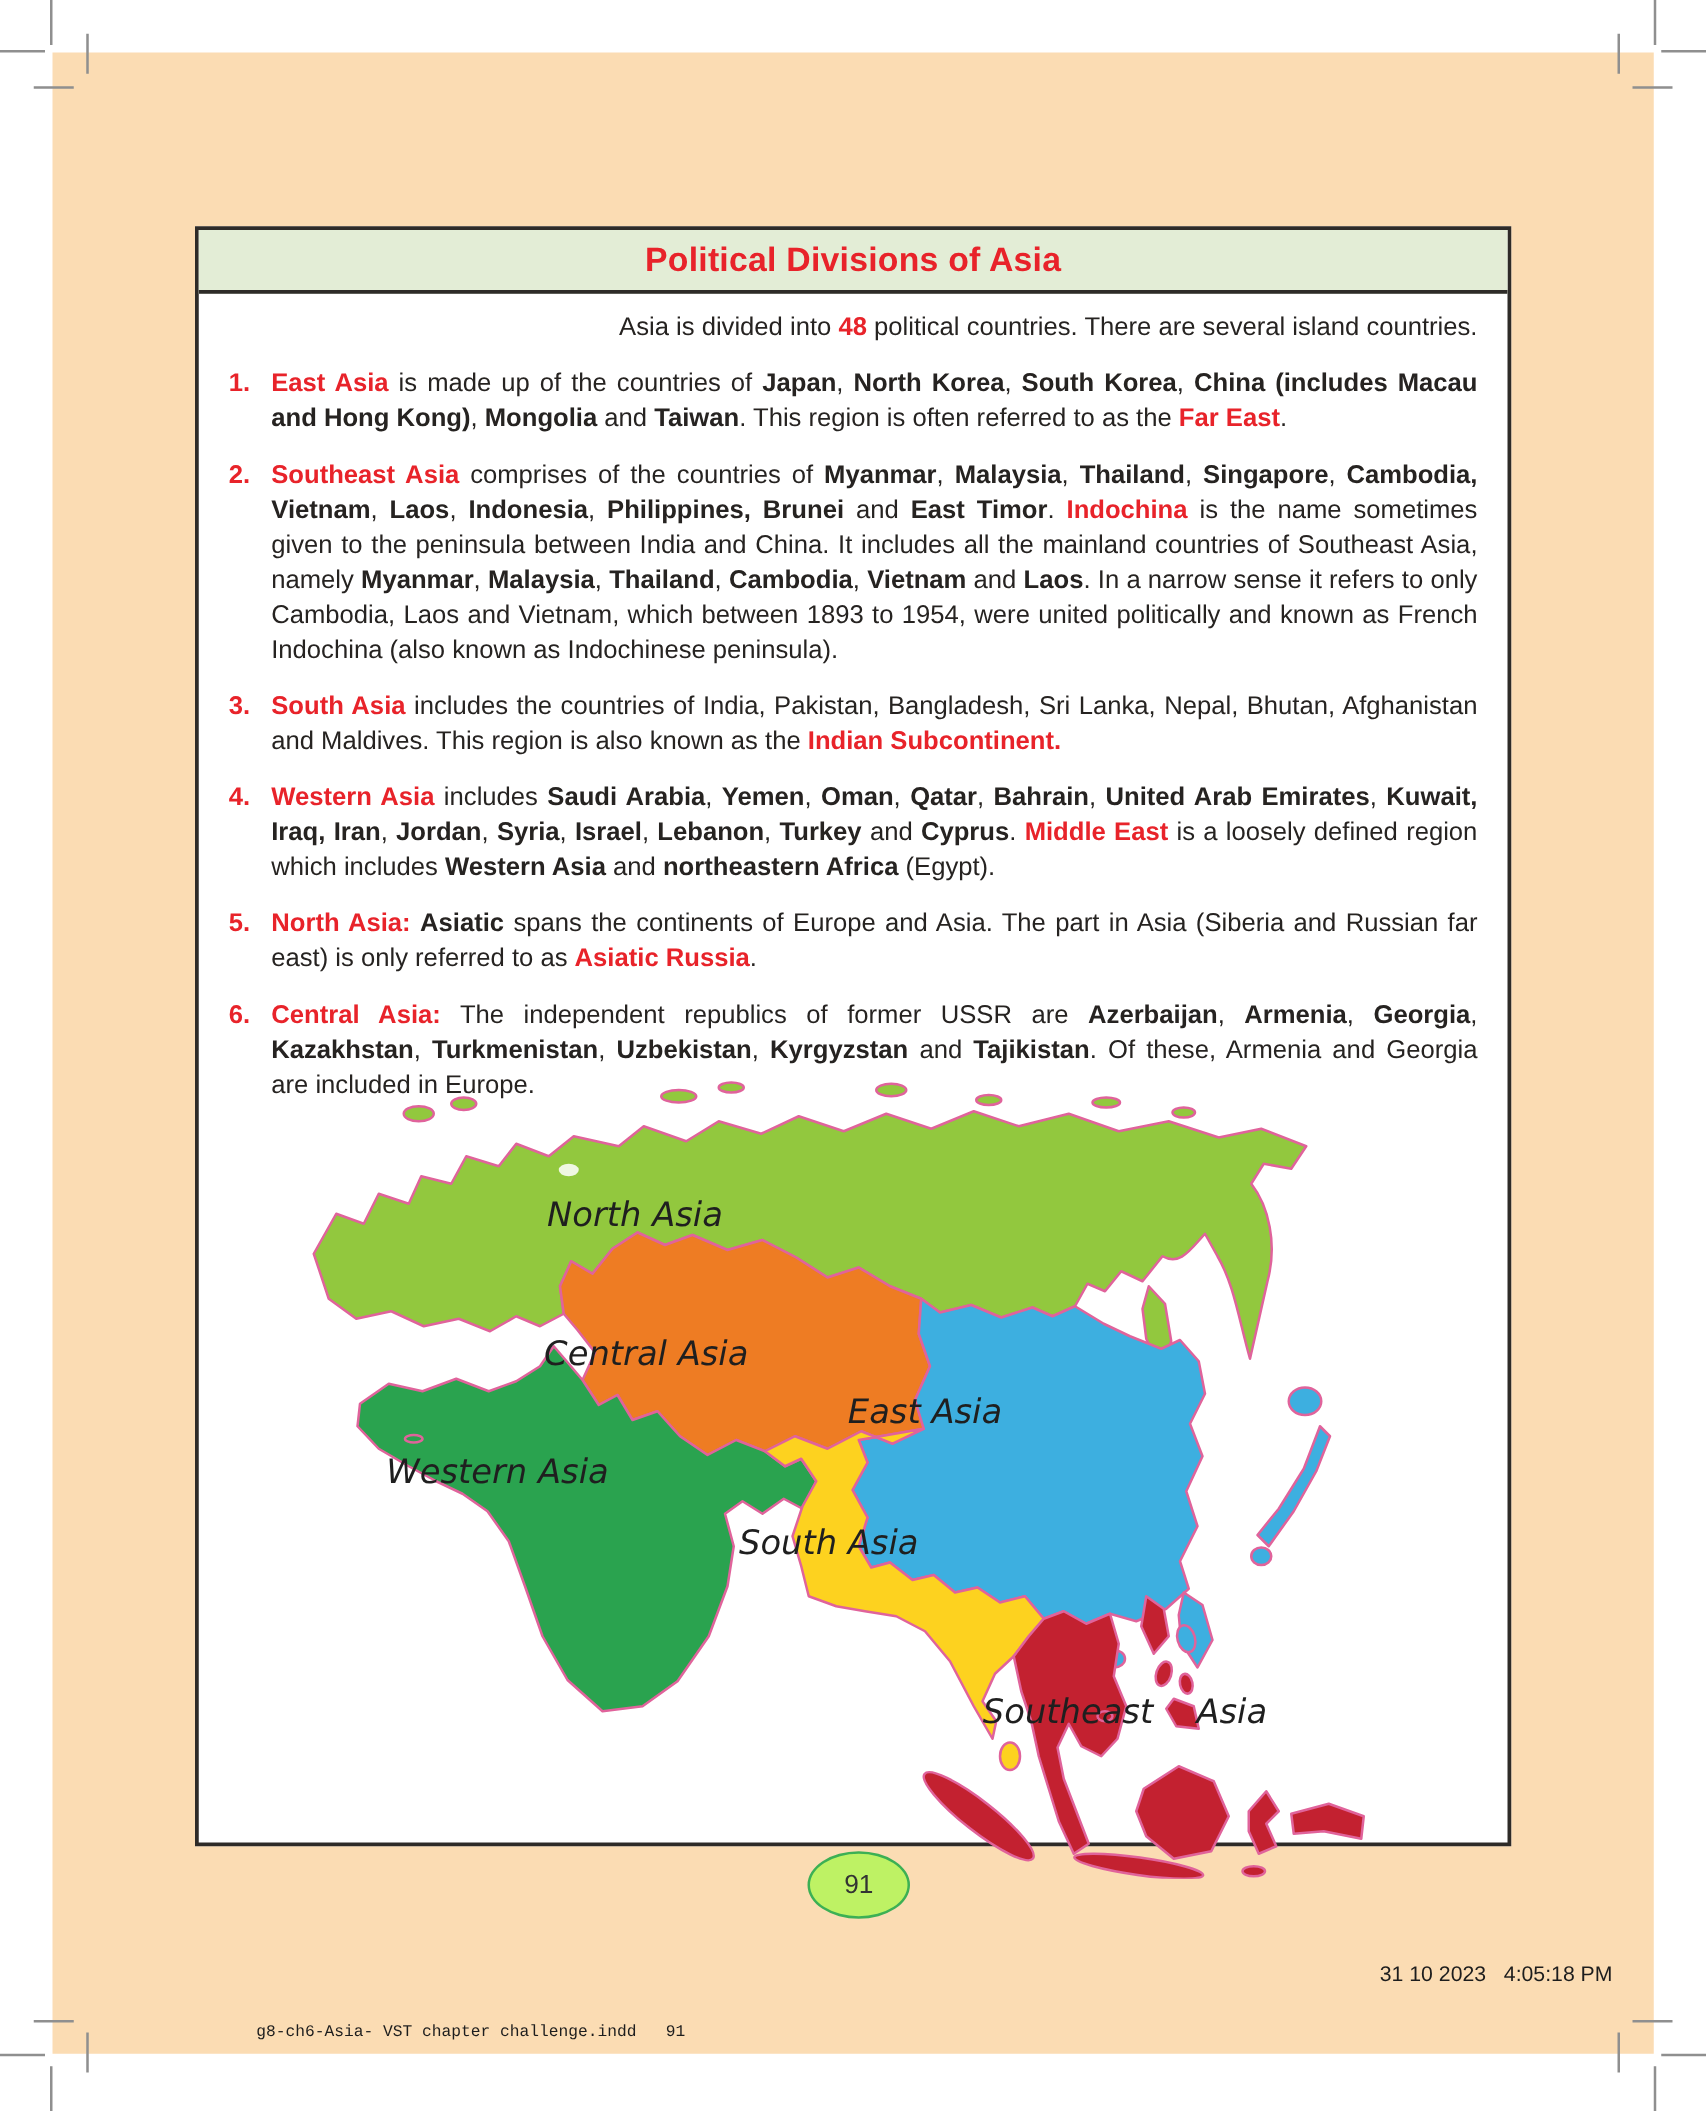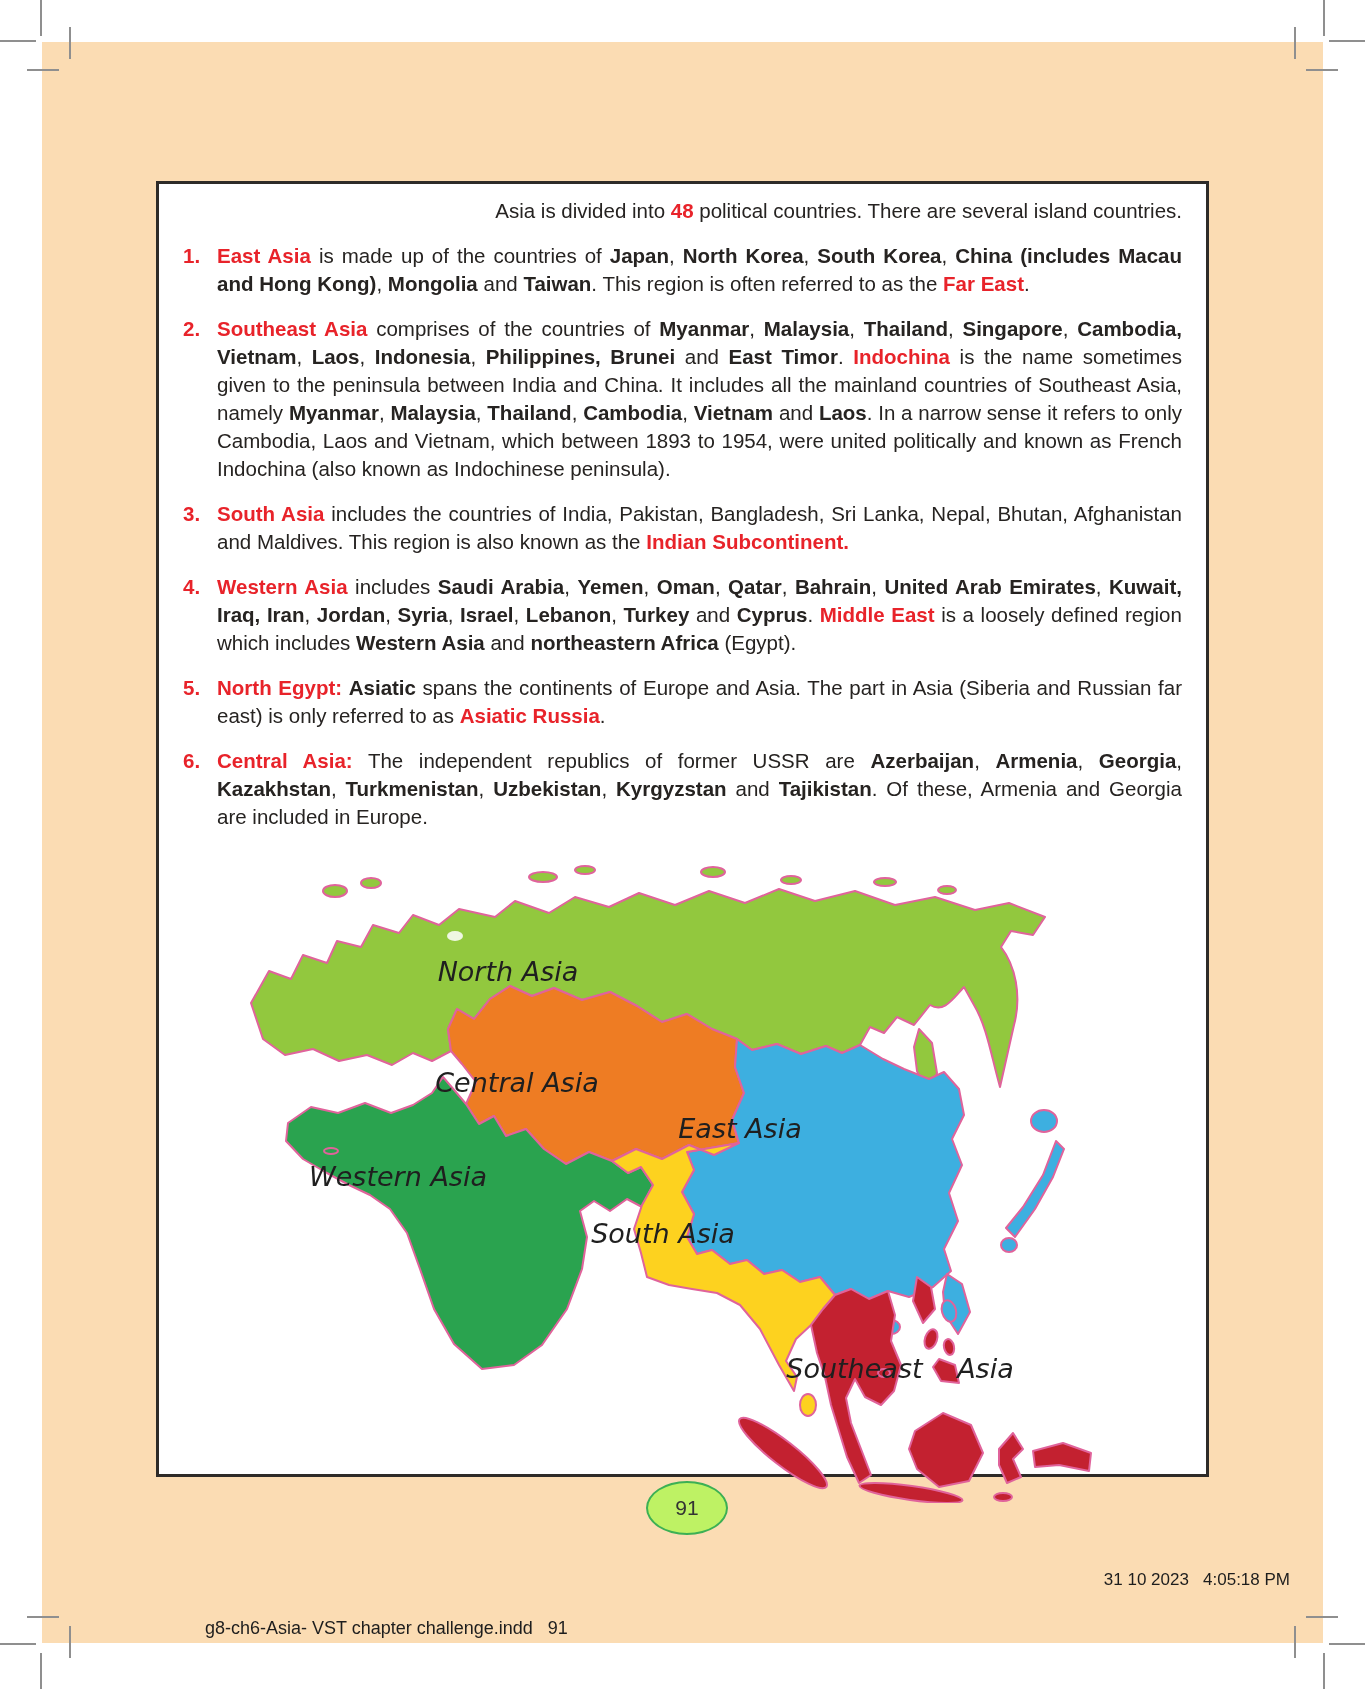--- a/index.html
+++ b/index.html
@@ -20,21 +20,21 @@
   .b{font-weight:bold;}
   .r{color:#e8232a;}
   .map{position:absolute;left:84px;top:669px;width:870px;height:650px;}
   .map svg{display:block;width:100%;height:100%;}
   .map path,.map ellipse{stroke:#e0639b;stroke-width:2;stroke-linejoin:round;}
   .map .nostroke{stroke:none;}
   .map text{font-family:"DejaVu Sans", sans-serif;font-style:italic;font-size:27px;fill:#1f1f1f;}
   .pageno{position:absolute;left:646px;top:1481px;width:78px;height:50px;background:#bef264;
           border:2.5px solid #3cb054;border-radius:50%;display:flex;align-items:center;
           justify-content:center;font-size:21px;color:#333333;}
-  .footer-left{position:absolute;left:205px;top:1618px;font-size:18px;color:#1d1d1d;white-space:pre;}
+  .footer-left{position:absolute;left:205px;top:1618px;font-size:13px;color:#1d1d1d;white-space:pre;font-family:Liberation Mono, monospace;}
   .footer-right{position:absolute;left:1000px;top:1570px;width:290px;text-align:right;
                 font-size:17px;color:#1d1d1d;white-space:pre;}
 </style>
 </head>
 <body>
 
 <div class="page">
   <div class="paper"></div>
 
   <div>
@@ -50,20 +50,23 @@
     <div class="crop" style="left:0;top:1643px;width:36px;height:2px"></div>
     <div class="crop" style="left:69px;top:1626px;width:2px;height:32px"></div>
     <div class="crop" style="left:27px;top:1616px;width:32px;height:2px"></div>
     <div class="crop" style="left:1323px;top:1653px;width:2px;height:36px"></div>
     <div class="crop" style="left:1329px;top:1643px;width:36px;height:2px"></div>
     <div class="crop" style="left:1294px;top:1626px;width:2px;height:32px"></div>
     <div class="crop" style="left:1306px;top:1616px;width:32px;height:2px"></div>
   </div>
 
   <div class="panel">
+    <div class="banner">
+      <h1>Political Divisions of Asia</h1>
+    </div>
 
     <div class="content">
       <p class="intro"><span class="">Asia is divided into </span><span class="b r">48</span><span class=""> political countries. There are several island countries.</span></p>
 
       <div class="item">
         <span class="num">1.</span>
         <span class="itext"><span class="b r">East Asia</span><span class=""> is made up of the countries of </span><span class="b ">Japan</span><span class="">, </span><span class="b ">North Korea</span><span class="">, </span><span class="b ">South Korea</span><span class="">, </span><span class="b ">China (includes Macau and Hong Kong)</span><span class="">, </span><span class="b ">Mongolia</span><span class=""> and </span><span class="b ">Taiwan</span><span class="">. This region is often referred to as the </span><span class="b r">Far East</span><span class="">.</span></span>
       </div>
       <div class="item">
         <span class="num">2.</span>
@@ -72,21 +75,21 @@
       <div class="item">
         <span class="num">3.</span>
         <span class="itext"><span class="b r">South Asia</span><span class=""> includes the countries of India, Pakistan, Bangladesh, Sri Lanka, Nepal, Bhutan, Afghanistan and Maldives. This region is also known as the </span><span class="b r">Indian Subcontinent.</span></span>
       </div>
       <div class="item">
         <span class="num">4.</span>
         <span class="itext"><span class="b r">Western Asia</span><span class=""> includes </span><span class="b ">Saudi Arabia</span><span class="">, </span><span class="b ">Yemen</span><span class="">, </span><span class="b ">Oman</span><span class="">, </span><span class="b ">Qatar</span><span class="">, </span><span class="b ">Bahrain</span><span class="">, </span><span class="b ">United Arab Emirates</span><span class="">, </span><span class="b ">Kuwait, Iraq, Iran</span><span class="">, </span><span class="b ">Jordan</span><span class="">, </span><span class="b ">Syria</span><span class="">, </span><span class="b ">Israel</span><span class="">, </span><span class="b ">Lebanon</span><span class="">, </span><span class="b ">Turkey</span><span class=""> and </span><span class="b ">Cyprus</span><span class="">. </span><span class="b r">Middle East</span><span class=""> is a loosely defined region which includes </span><span class="b ">Western Asia</span><span class=""> and </span><span class="b ">northeastern Africa</span><span class=""> (Egypt).</span></span>
       </div>
       <div class="item">
         <span class="num">5.</span>
-        <span class="itext"><span class="b r">North Egypt:</span><span class=""> </span><span class="b ">Asiatic</span><span class=""> spans the continents of Europe and Asia. The part in Asia (Siberia and Russian far east) is only referred to as </span><span class="b r">Asiatic Russia</span><span class="">.</span></span>
+        <span class="itext"><span class="b r">North Asia:</span><span class=""> </span><span class="b ">Asiatic</span><span class=""> spans the continents of Europe and Asia. The part in Asia (Siberia and Russian far east) is only referred to as </span><span class="b r">Asiatic Russia</span><span class="">.</span></span>
       </div>
       <div class="item">
         <span class="num">6.</span>
         <span class="itext"><span class="b r">Central Asia:</span><span class=""> The independent republics of former USSR are </span><span class="b ">Azerbaijan</span><span class="">, </span><span class="b ">Armenia</span><span class="">, </span><span class="b ">Georgia</span><span class="">, </span><span class="b ">Kazakhstan</span><span class="">, </span><span class="b ">Turkmenistan</span><span class="">, </span><span class="b ">Uzbekistan</span><span class="">, </span><span class="b ">Kyrgyzstan</span><span class=""> and </span><span class="b ">Tajikistan</span><span class="">. Of these, Armenia and Georgia are included in Europe.</span></span>
       </div>
     </div>
 
     <div class="map">
       <svg viewBox="0 0 870 650">
 

